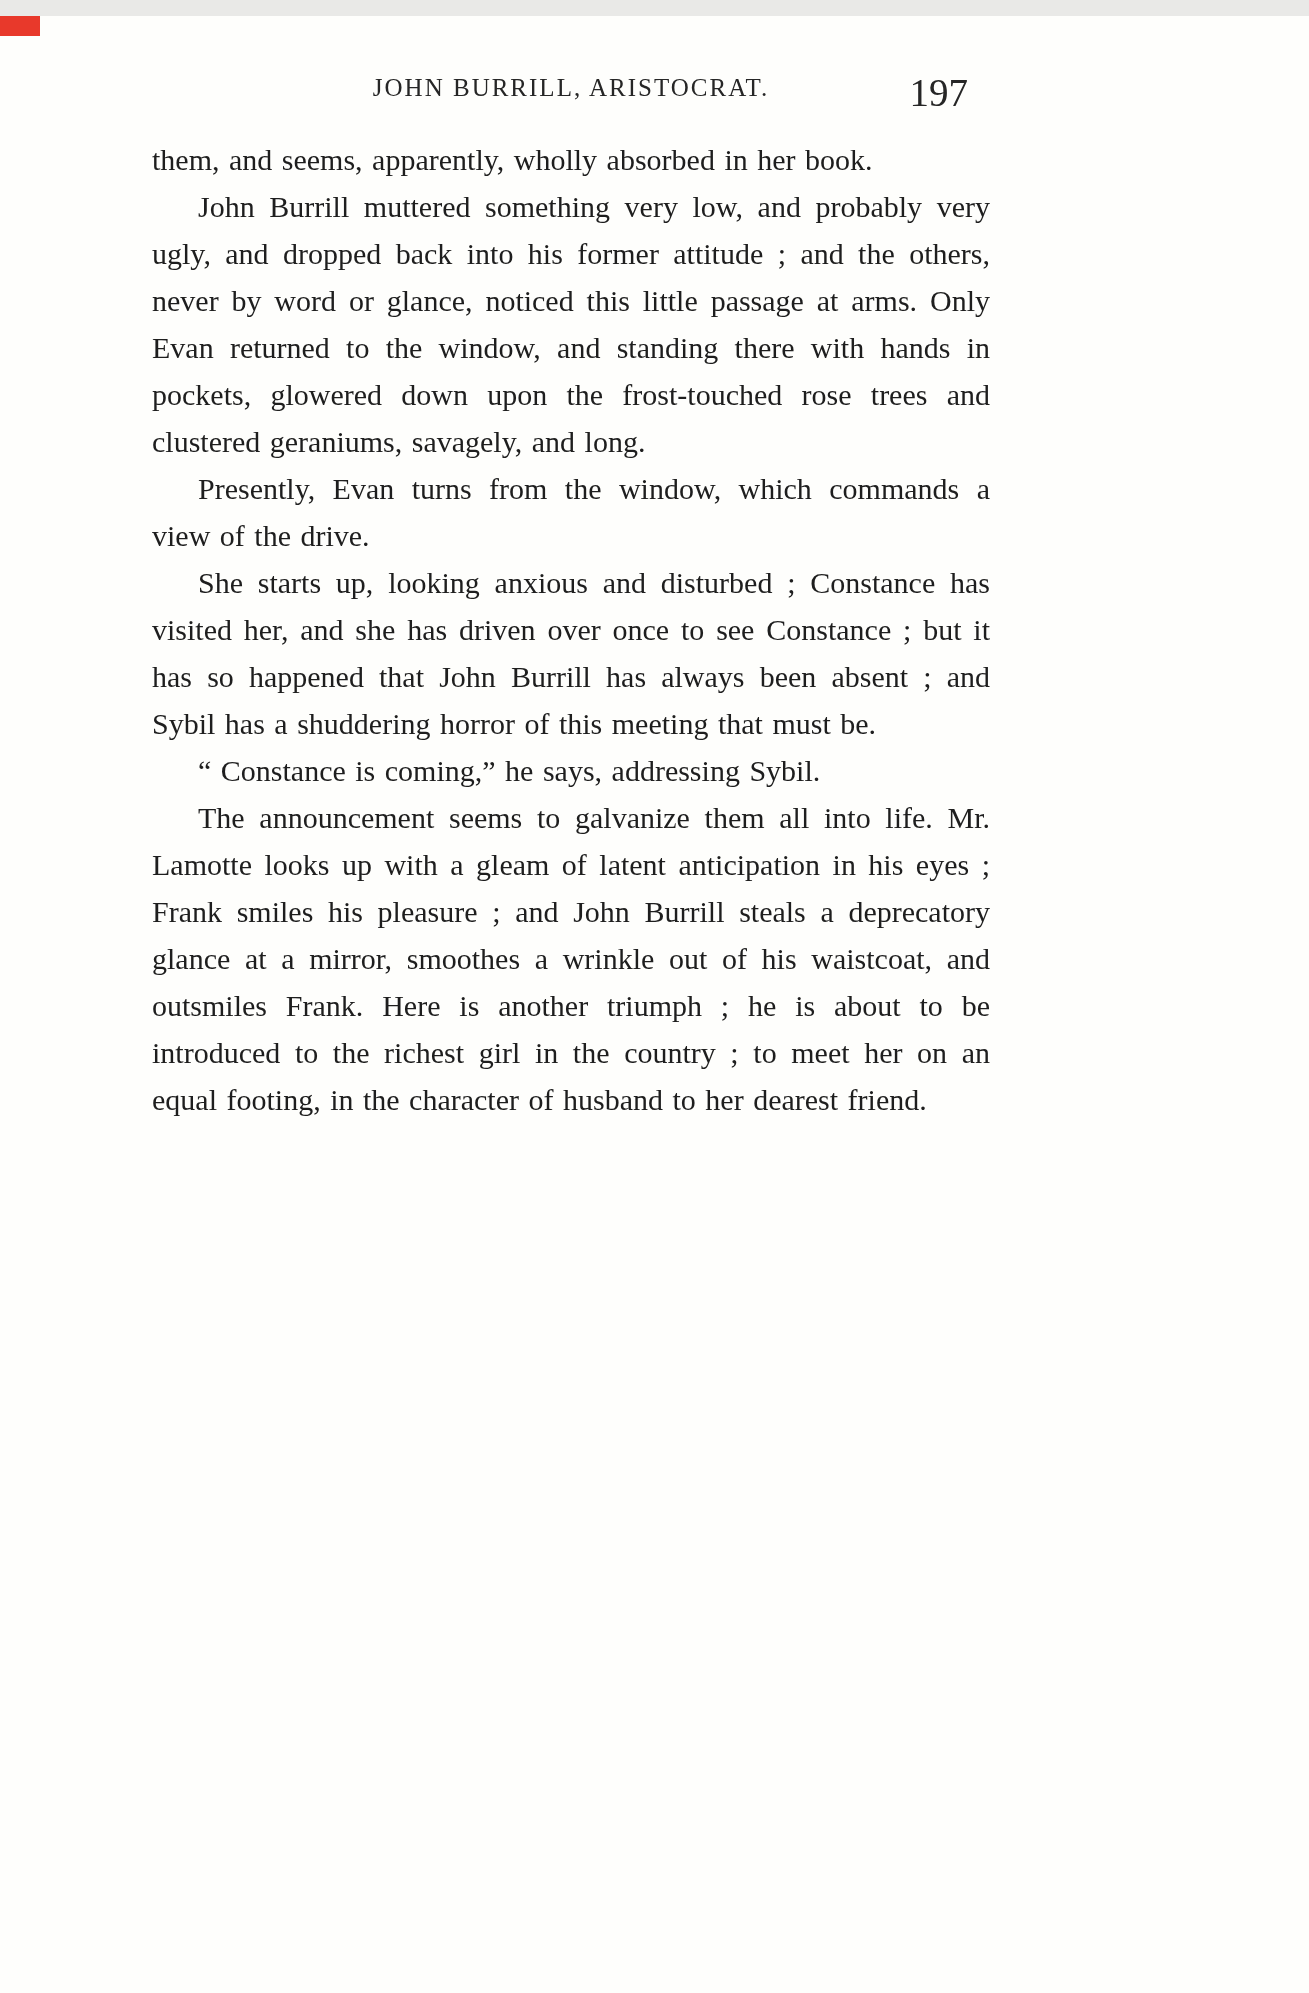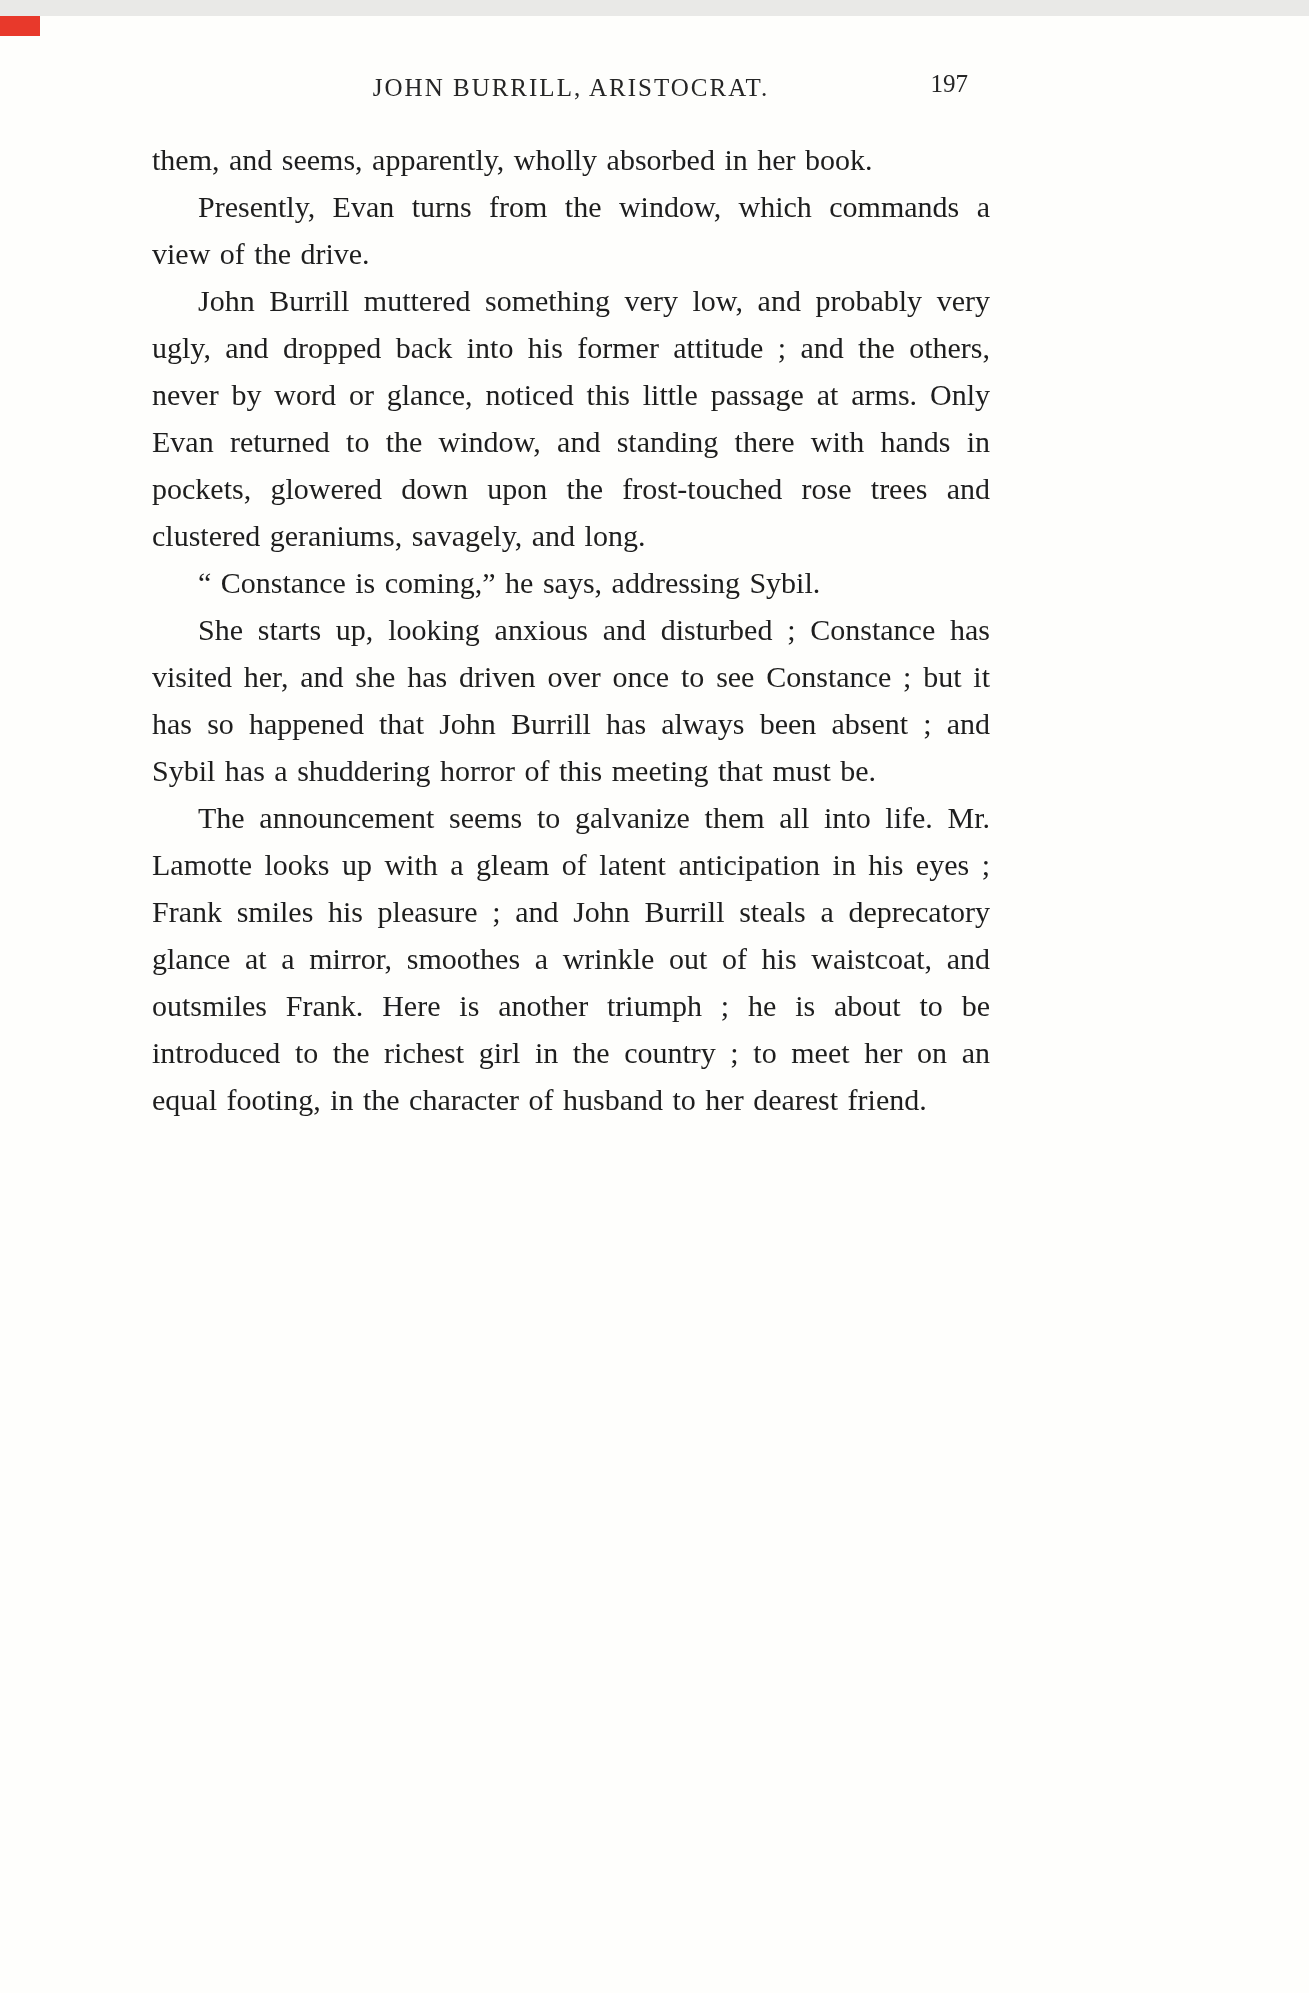--- a/index.html
+++ b/index.html
@@ -45,21 +45,21 @@
     display: block;
     text-align: center;
     font-size: 25px;
     letter-spacing: 2px;
     color: #262626;
   }
   .page-number {
     position: absolute;
     right: 22px;
     top: -4px;
-    font-size: 25px;
+    font-size: 39px;
     color: #262626;
   }
   .body-text {
     position: absolute;
     top: 120px;
     left: 152px;
     width: 838px;
   }
   .body-text p {
     margin: 0;
@@ -83,22 +83,22 @@
 
   <div class="scan-artifact top"></div>
 
   <div class="header">
     <span class="running-title">JOHN BURRILL, ARISTOCRAT.</span>
     <span class="page-number">197</span>
   </div>
 
   <div class="body-text">
     <p class="noindent">them, and seems, apparently, wholly absorbed in her book.</p>
+    <p class="indent">John Burrill muttered something very low, and probably very ugly, and dropped back into his former attitude ; and the others, never by word or glance, noticed this little passage at arms. Only Evan returned to the window, and standing there with hands in pockets, glowered down upon the frost-touched rose trees and clustered geraniums, savagely, and long.</p>
     <p class="indent">Presently, Evan turns from the window, which commands a view of the drive.</p>
-    <p class="indent">John Burrill muttered something very low, and probably very ugly, and dropped back into his former attitude ; and the others, never by word or glance, noticed this little passage at arms. Only Evan returned to the window, and standing there with hands in pockets, glowered down upon the frost-touched rose trees and clustered geraniums, savagely, and long.</p>
+    <p class="indent">She starts up, looking anxious and disturbed ; Constance has visited her, and she has driven over once to see Constance ; but it has so happened that John Burrill has always been absent ; and Sybil has a shuddering horror of this meeting that must be.</p>
     <p class="indent">“ Constance is coming,” he says, addressing Sybil.</p>
-    <p class="indent">She starts up, looking anxious and disturbed ; Constance has visited her, and she has driven over once to see Constance ; but it has so happened that John Burrill has always been absent ; and Sybil has a shuddering horror of this meeting that must be.</p>
     <p class="indent">The announcement seems to galvanize them all into life. Mr. Lamotte looks up with a gleam of latent anticipation in his eyes ; Frank smiles his pleasure ; and John Burrill steals a deprecatory glance at a mirror, smoothes a wrinkle out of his waistcoat, and outsmiles Frank. Here is another triumph ; he is about to be introduced to the richest girl in the country ; to meet her on an equal footing, in the character of husband to her dearest friend.</p>
   </div>
 
   <div class="scan-artifact bottom"></div>
 
 </div>
 
 </body></html>

